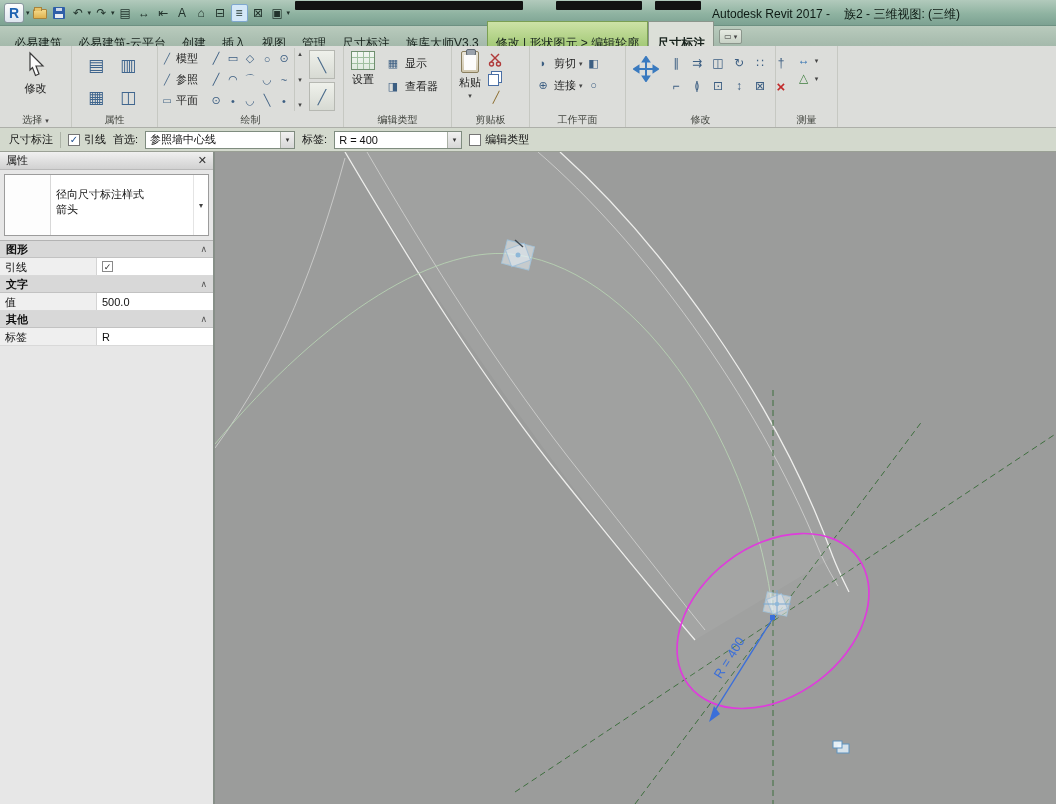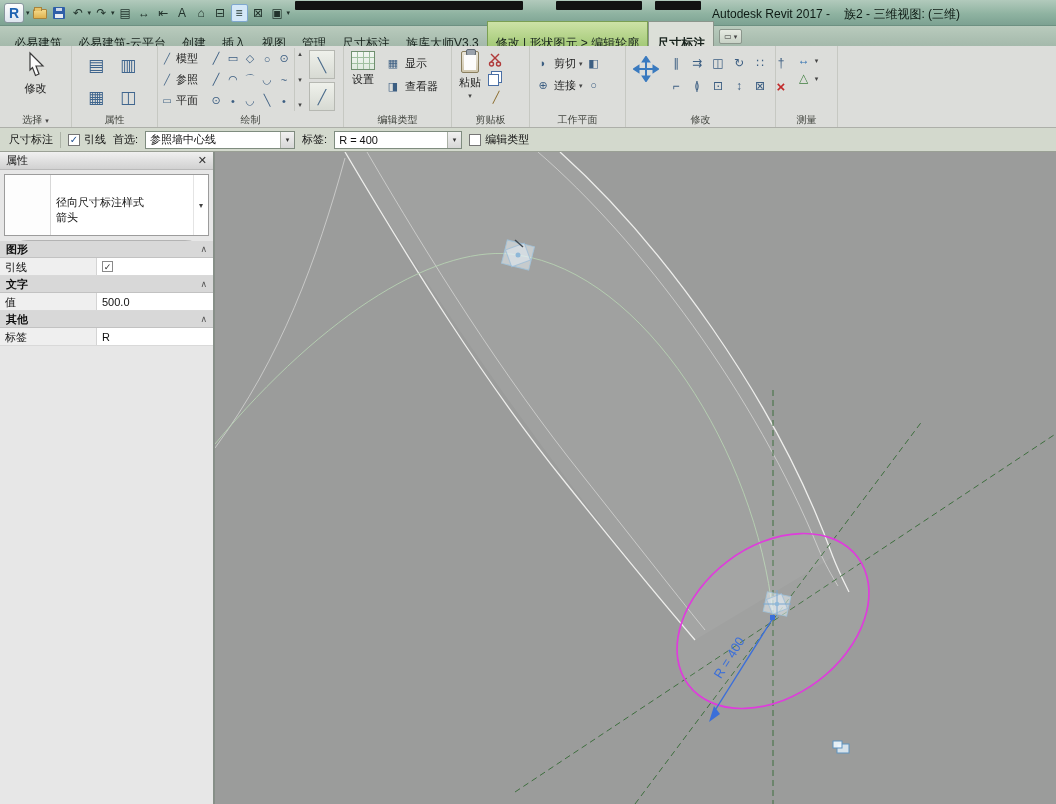--- a/index.html
+++ b/index.html
@@ -99,29 +99,29 @@
 
   
   .main { position:absolute; top:152px; left:0; width:100%; bottom:0; display:flex; }
   .props { width:215px; background:#e7e7e7; border-right:2px solid #878f88; display:flex;
     flex-direction:column; font-size:11px; flex:none; }
   .props-header { height:18px; background:linear-gradient(#f0f0f0,#d1d1d1); display:flex; align-items:center;
     padding:0 6px; border-bottom:1px solid #b9b9b9; color:#111; }
   .props-close { margin-left:auto; font-size:11px; color:#333; }
   .type-selector { margin:4px; height:62px; background:#fff; border:1px solid #9c9c9c; display:flex; }
   .type-thumb { width:46px; border-right:1px solid #d8d8d8; background:#fdfdfd; }
-  .type-text { flex:1; padding:20px 5px 0; line-height:15px; font-size:11px; color:#111; }
+  .type-text { flex:1; padding:12px 5px 0; line-height:15px; font-size:11px; color:#111; }
   .type-caret { width:15px; display:flex; align-items:center; justify-content:center; font-size:8px;
     color:#444; border-left:1px solid #e4e4e4; }
   .filter-row { display:flex; margin:0 4px 5px; gap:4px; }
   .filter-combo { flex:1; }
   .edit-type-btn { height:18px; border:1px solid #8f8f8f; background:linear-gradient(#f3f3f3,#d8d8d8);
     display:flex; align-items:center; gap:4px; padding:0 5px; font-size:11px; color:#111; }
   .ebt-icon { width:11px; height:11px; background:linear-gradient(#cfd8e8,#9fb2cf); border:1px solid #6a7f9f; }
-  .pgrid { border-top:1px solid #b3b3b3;border-radius:28px; }
+  .pgrid { border-top:1px solid #b3b3b3; }
   .psection { display:flex; height:17px; background:#d8d8d8; font-weight:bold; font-size:11px;
     padding:1px 6px; justify-content:space-between; align-items:center; border-bottom:1px solid #c2c2c2; color:#111; }
   .psection .chev { font-weight:normal; font-size:9px; color:#555; }
   .prow { display:flex; height:18px; border-bottom:1px solid #d9d9d9; }
   .plabel { width:97px; padding:2px 5px; background:#efefef; border-right:1px solid #d4d4d4; color:#111; }
   .pvalue { flex:1; background:#fff; padding:2px 5px; display:flex; align-items:center; color:#111; }
   .cb { width:11px; height:11px; border:1px solid #8a8a8a; background:#fff; font-size:9px; line-height:10px;
     text-align:center; color:#2c2c2c; }
   .props-fill { flex:1; background:#e7e7e7; }
 

